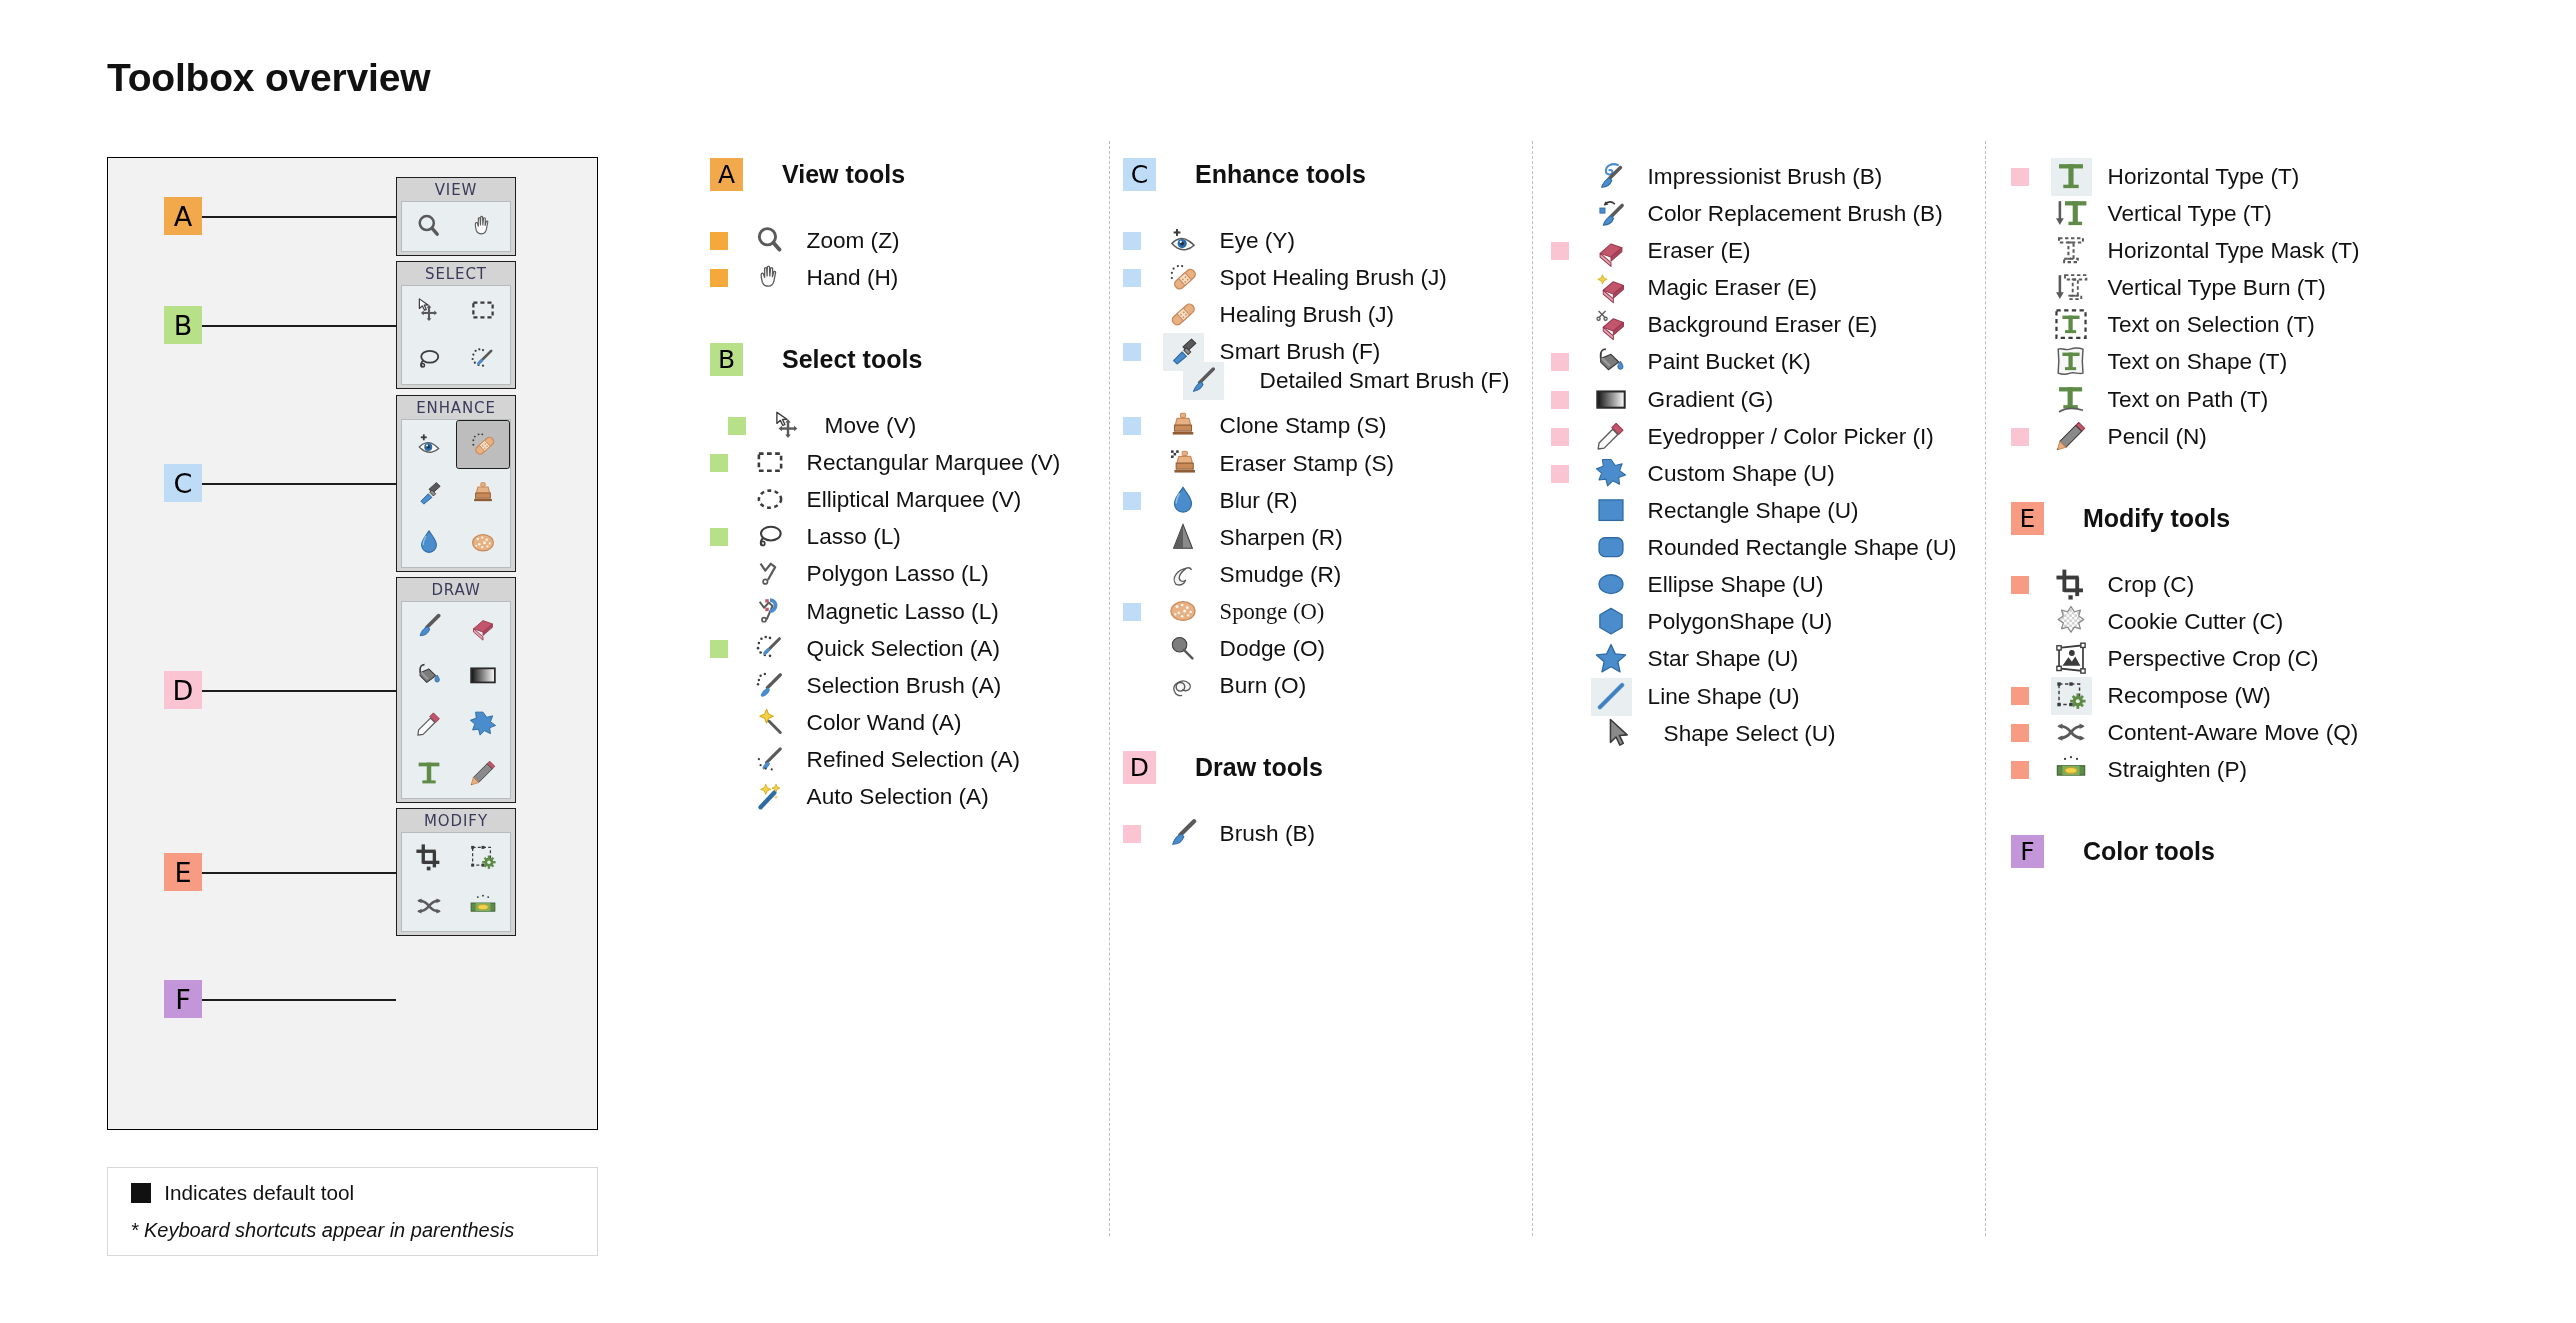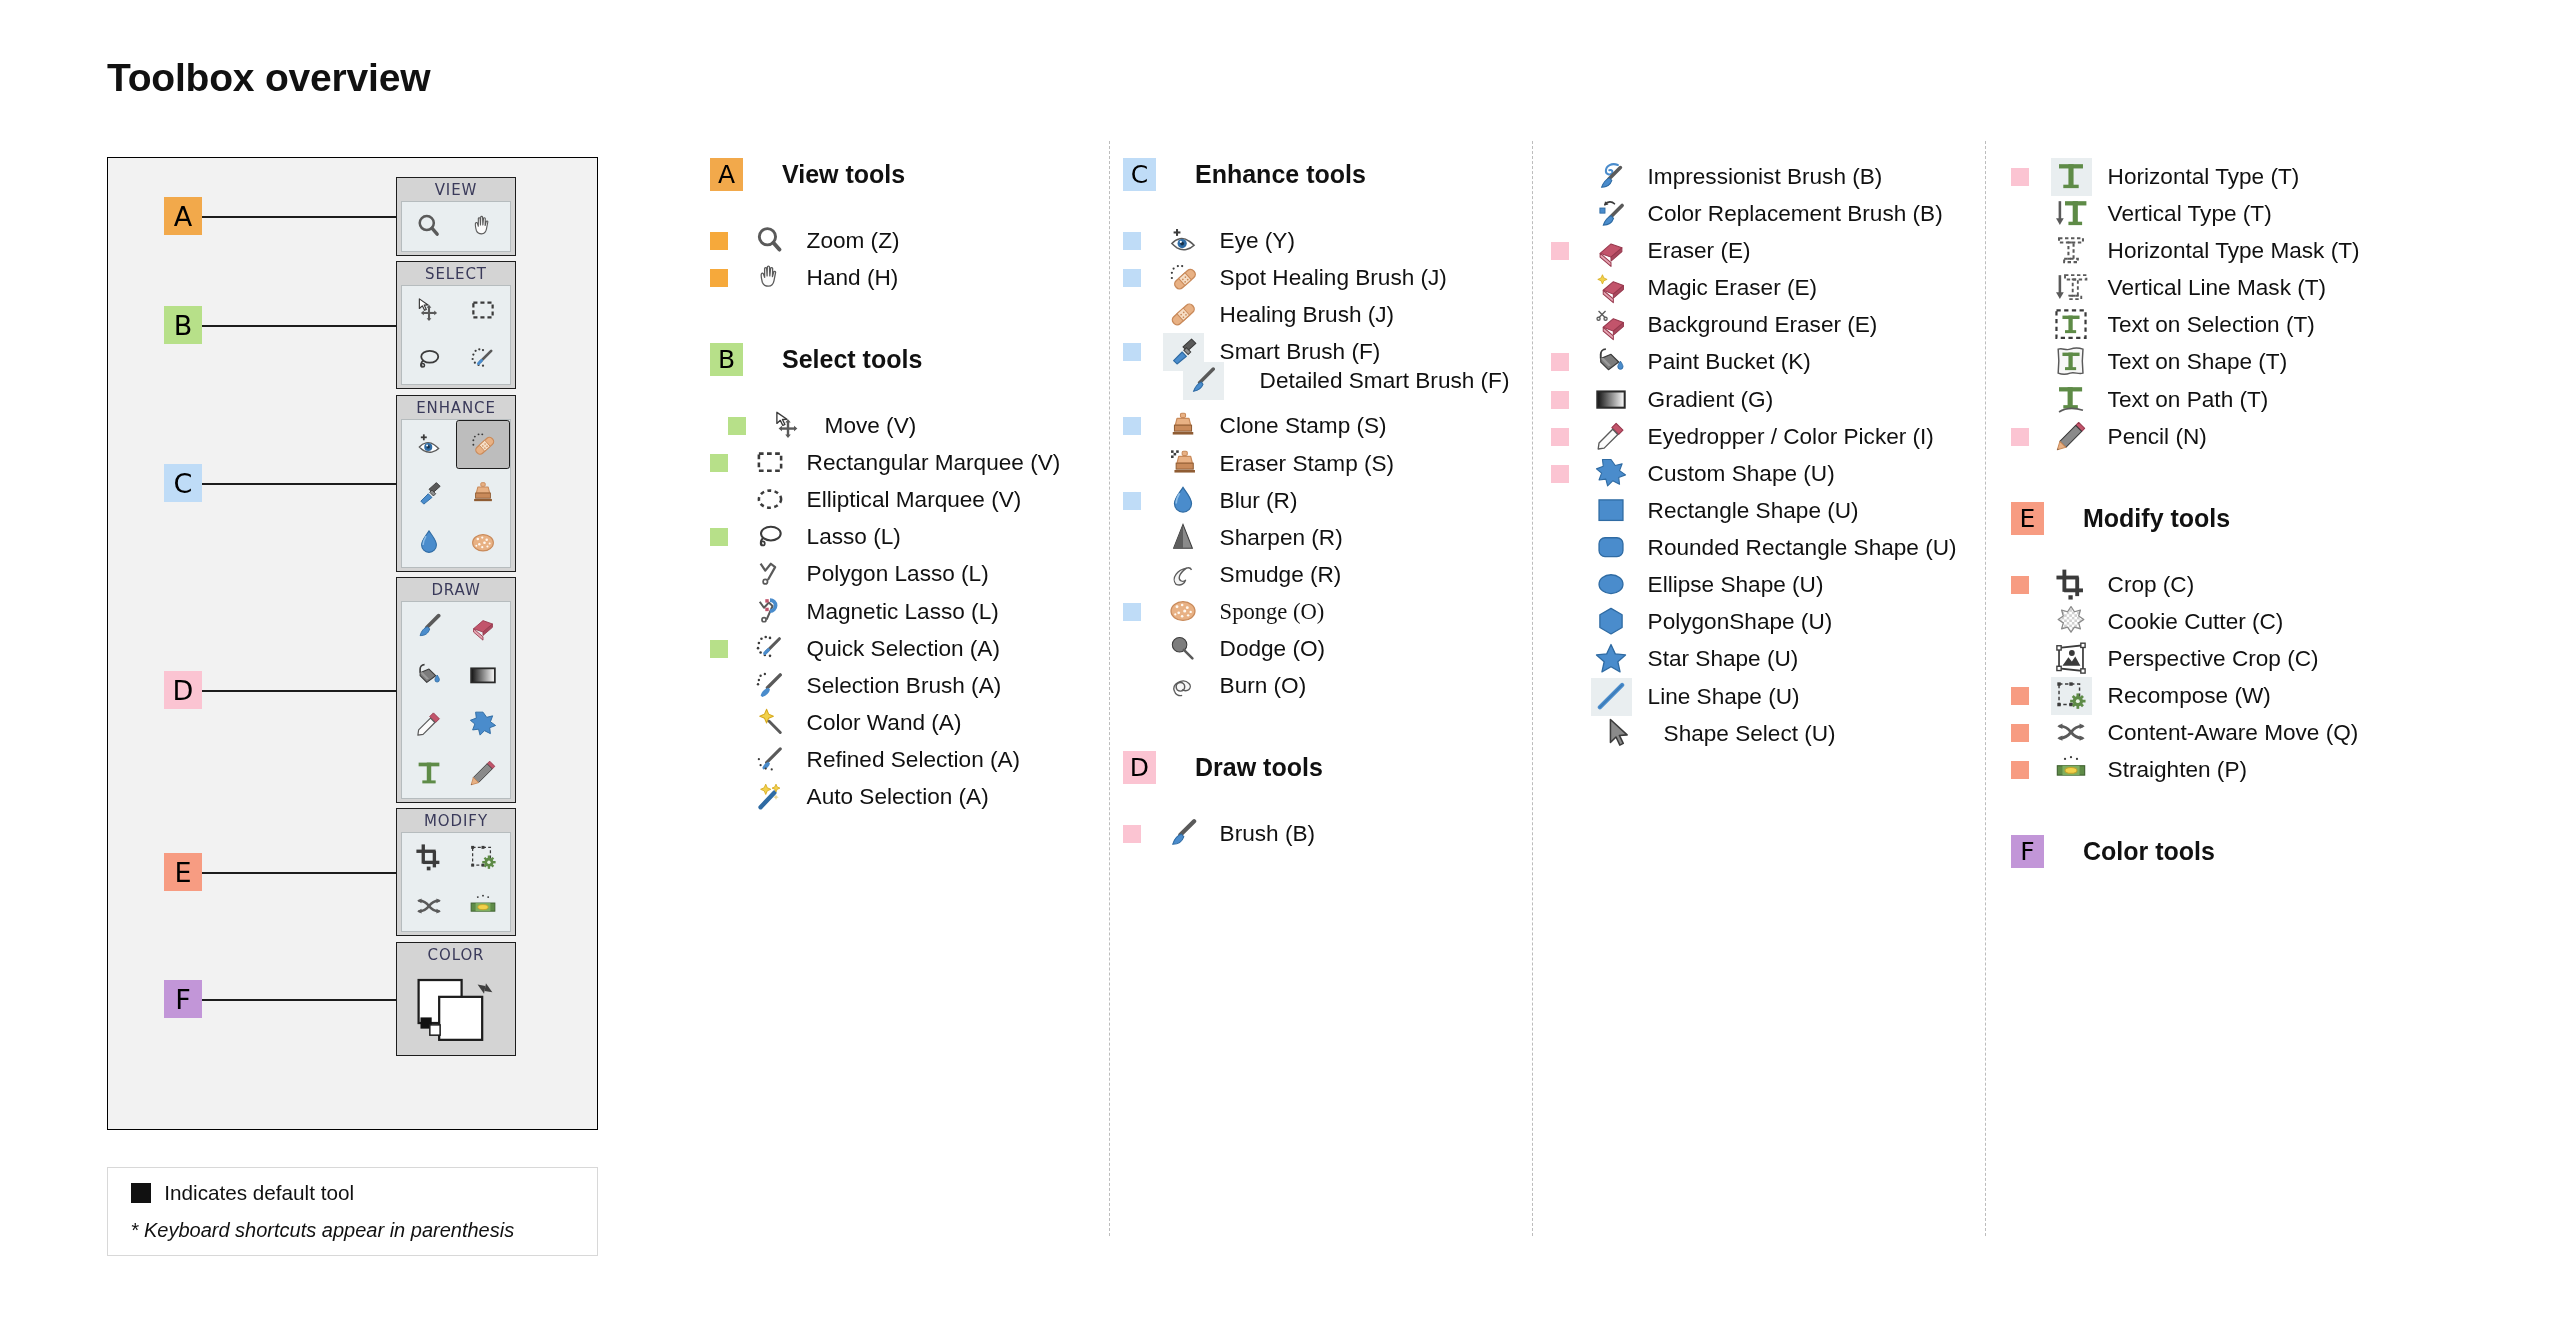--- a/index.html
+++ b/index.html
@@ -440,35 +440,20 @@
             <svg width="38" height="38" viewBox="0 0 40 40">
               <path d="M29 4l7 7-3.5 3.5-7-7z" fill="#c2546b" stroke="#98394e" stroke-width="1.2" stroke-linejoin="round"></path>
               <path d="M25.5 7.5l7 7L14 33l-7-7z" fill="#8a8a8a" stroke="#3b3b3b" stroke-width="1.2" stroke-linejoin="round"></path>
               <path d="M7 26l7 7-10 3z" fill="#e8b184" stroke="#c98a5a" stroke-width="1.2" stroke-linejoin="round"></path>
               <path d="M4.5 34.5l-.5 1.5 1.5-.5z" fill="#333"></path>
             </svg>
           </div>
         </div>
       </div>
     </div>
-    <div class="tb-group" style="top: 784px;">
-      <div class="tb-group-title">COLOR</div>
-      <div class="tb-color-body" style="display: flex; align-items: center; justify-content: center;">
-        <svg width="86" height="66" viewBox="0 0 92 70">
-          <rect x="6" y="4" width="46" height="46" fill="#fff" stroke="#1d1d1d" stroke-width="2.4"></rect>
-          <rect x="28" y="22" width="46" height="46" fill="#fff" stroke="#1d1d1d" stroke-width="2.4"></rect>
-          <g fill="#3f3f3f">
-            <path d="M72 6l6 6-6 6z" transform="rotate(-35 75 12)"></path>
-            <path d="M82 20l-6-6 6-6z" transform="rotate(-35 79 14)"></path>
-          </g>
-          <rect x="8" y="44" width="12" height="12" fill="#111"></rect>
-          <rect x="18" y="52" width="11" height="11" fill="#fff" stroke="#1d1d1d" stroke-width="1.6"></rect>
-        </svg>
-      </div>
-    </div>
     <div class="callout" style="left: 56px; top: 39px; background: rgb(242, 169, 75);">A</div>
     <div class="callout-line" style="left: 94px; top: 58px; width: 194px;"></div>
     <div class="callout" style="left: 56px; top: 148px; background: rgb(183, 224, 137);">B</div>
     <div class="callout-line" style="left: 94px; top: 167px; width: 194px;"></div>
     <div class="callout" style="left: 56px; top: 306px; background: rgb(191, 220, 247);">C</div>
     <div class="callout-line" style="left: 94px; top: 325px; width: 194px;"></div>
     <div class="callout" style="left: 56px; top: 513px; background: rgb(251, 196, 210);">D</div>
     <div class="callout-line" style="left: 94px; top: 532px; width: 194px;"></div>
     <div class="callout" style="left: 56px; top: 695px; background: rgb(247, 156, 130);">E</div>
     <div class="callout-line" style="left: 94px; top: 714px; width: 194px;"></div>
@@ -1082,21 +1067,21 @@
               <rect x="13" y="6" width="25" height="5"></rect>
               <rect x="22" y="11" width="6" height="19"></rect>
               <rect x="18" y="30" width="14" height="4"></rect>
             </g>
             <g fill="#5a5a5a">
               <rect x="5.5" y="6" width="3" height="21"></rect>
               <path d="M7 34l-4.5-8h9z"></path>
             </g>
           </svg></div>
       </div>
-      <div class="tool-label">Vertical Line Mask (T)</div>
+      <div class="tool-label">Vertical Type Burn (T)</div>
     </div>
     <div class="tool-row" style="left: 2011px; top: 306px;">
       <div class="tool-dot empty"></div>
       <div class="tool-ico">
         <div style="transform:scale(.9)"><svg width="38" height="38" viewBox="0 0 40 40">
             <rect x="3" y="4" width="34" height="32" fill="none" stroke="#3b3b3b" stroke-width="2.6" stroke-dasharray="5 4"></rect>
             <g fill="#5e8b47">
               <rect x="10" y="10" width="20" height="4"></rect>
               <rect x="17" y="10" width="5" height="20"></rect>
               <rect x="13" y="27" width="13" height="3.5"></rect>

